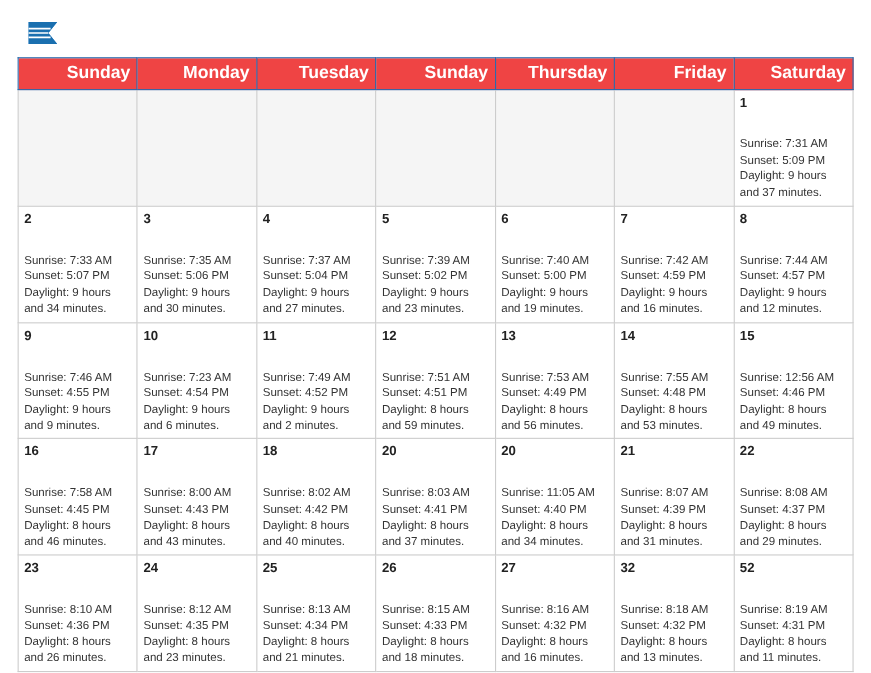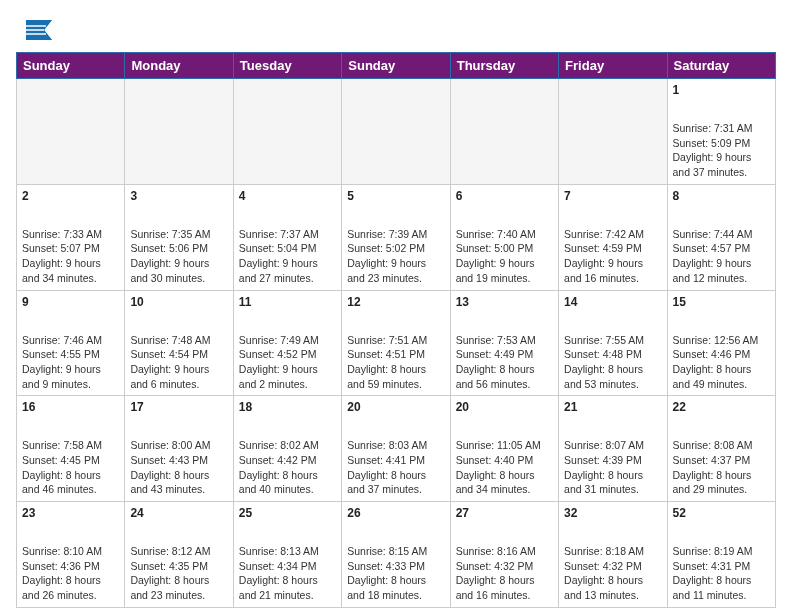--- a/index.html
+++ b/index.html
@@ -37,25 +37,25 @@
       font-size: 14px;
       font-weight: normal;
       color: #444;
     }
     .calendar {
       width: 100%;
       border-collapse: collapse;
       font-size: 11px;
     }
     .calendar thead th {
-      background: #701a75;
+      background: #ef4444;
       color: #fff;
       padding: 5px 6px;
-      text-align: left;
-      font-size: 13px;
+      text-align: right;
+      font-size: 16px;
       font-weight: bold;
       border: 1px solid #2a6aad;
     }
     .calendar tbody td {
       border: 1px solid #ccc;
       vertical-align: top;
       padding: 4px 5px;
       min-height: 80px;
       height: 80px;
       width: calc(100% / 7);
@@ -178,21 +178,21 @@
       </tr>
       <tr>
         <td>
           <span class="day-number">9</span>
           <div class="day-info">Sunrise: 7:46 AM
 Sunset: 4:55 PM
 Daylight: 9 hours and 9 minutes.</div>
         </td>
         <td>
           <span class="day-number">10</span>
-          <div class="day-info">Sunrise: 7:48 AM
+          <div class="day-info">Sunrise: 7:23 AM
 Sunset: 4:54 PM
 Daylight: 9 hours and 6 minutes.</div>
         </td>
         <td>
           <span class="day-number">11</span>
           <div class="day-info">Sunrise: 7:49 AM
 Sunset: 4:52 PM
 Daylight: 9 hours and 2 minutes.</div>
         </td>
         <td>

